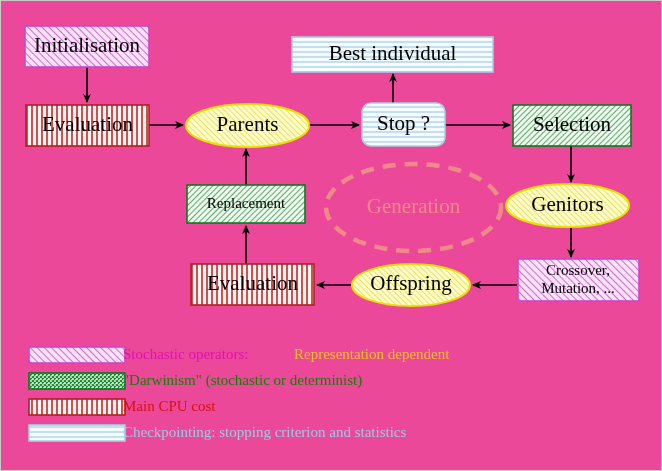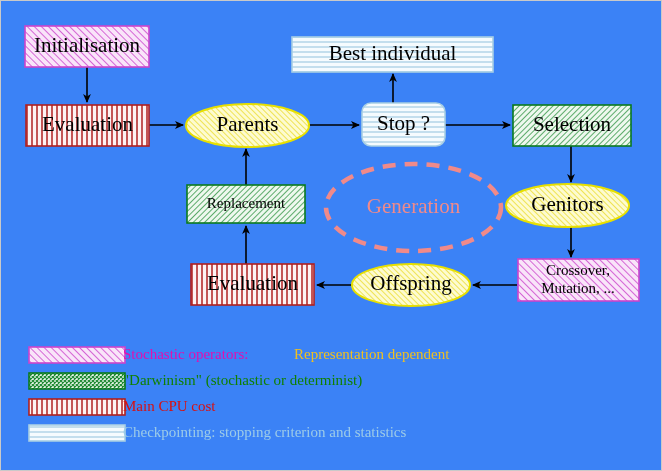--- a/index.html
+++ b/index.html
@@ -7,21 +7,21 @@
     padding: 0;
     background: #ffffff;
   }
   body {
     font-family: "Liberation Serif", "DejaVu Serif", serif;
   }
   #page {
     position: relative;
     width: 662px;
     height: 471px;
-    background: #3b82f6;
+    background: #ec4899;
     border: 1px solid #c9c9c9;
     box-sizing: border-box;
     overflow: hidden;
   }
   svg.diagram {
     position: absolute;
     left: 0;
     top: 0;
     width: 662px;
     height: 471px;

